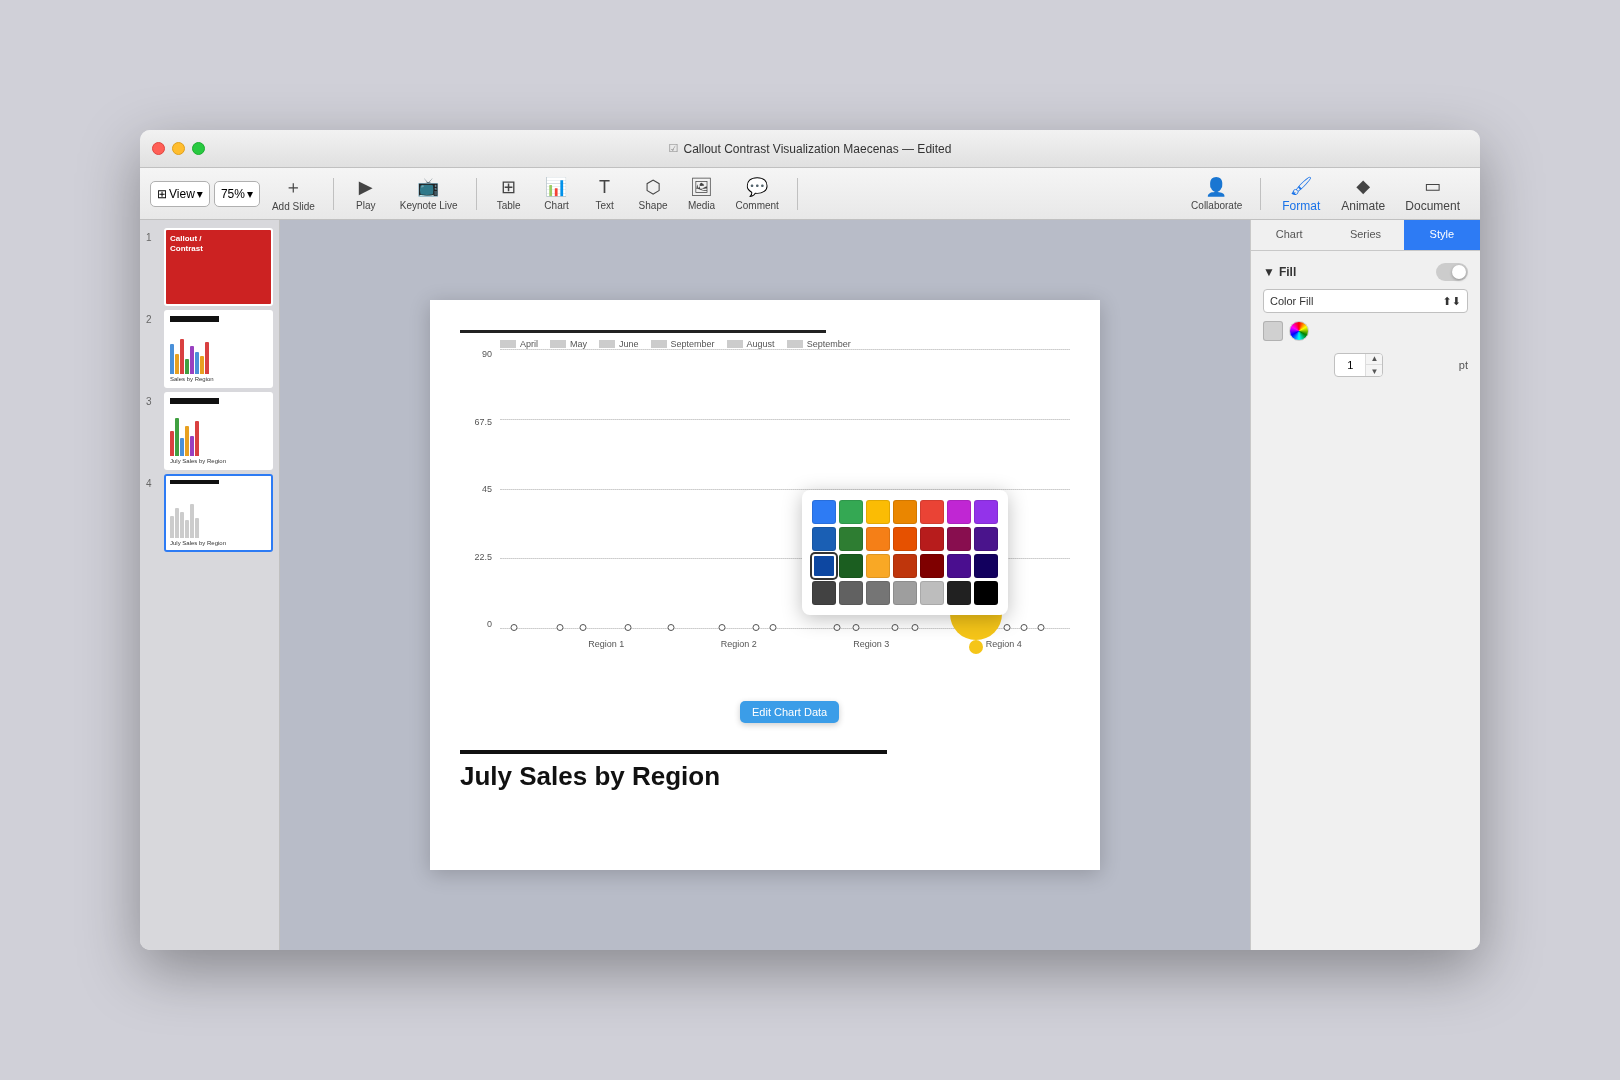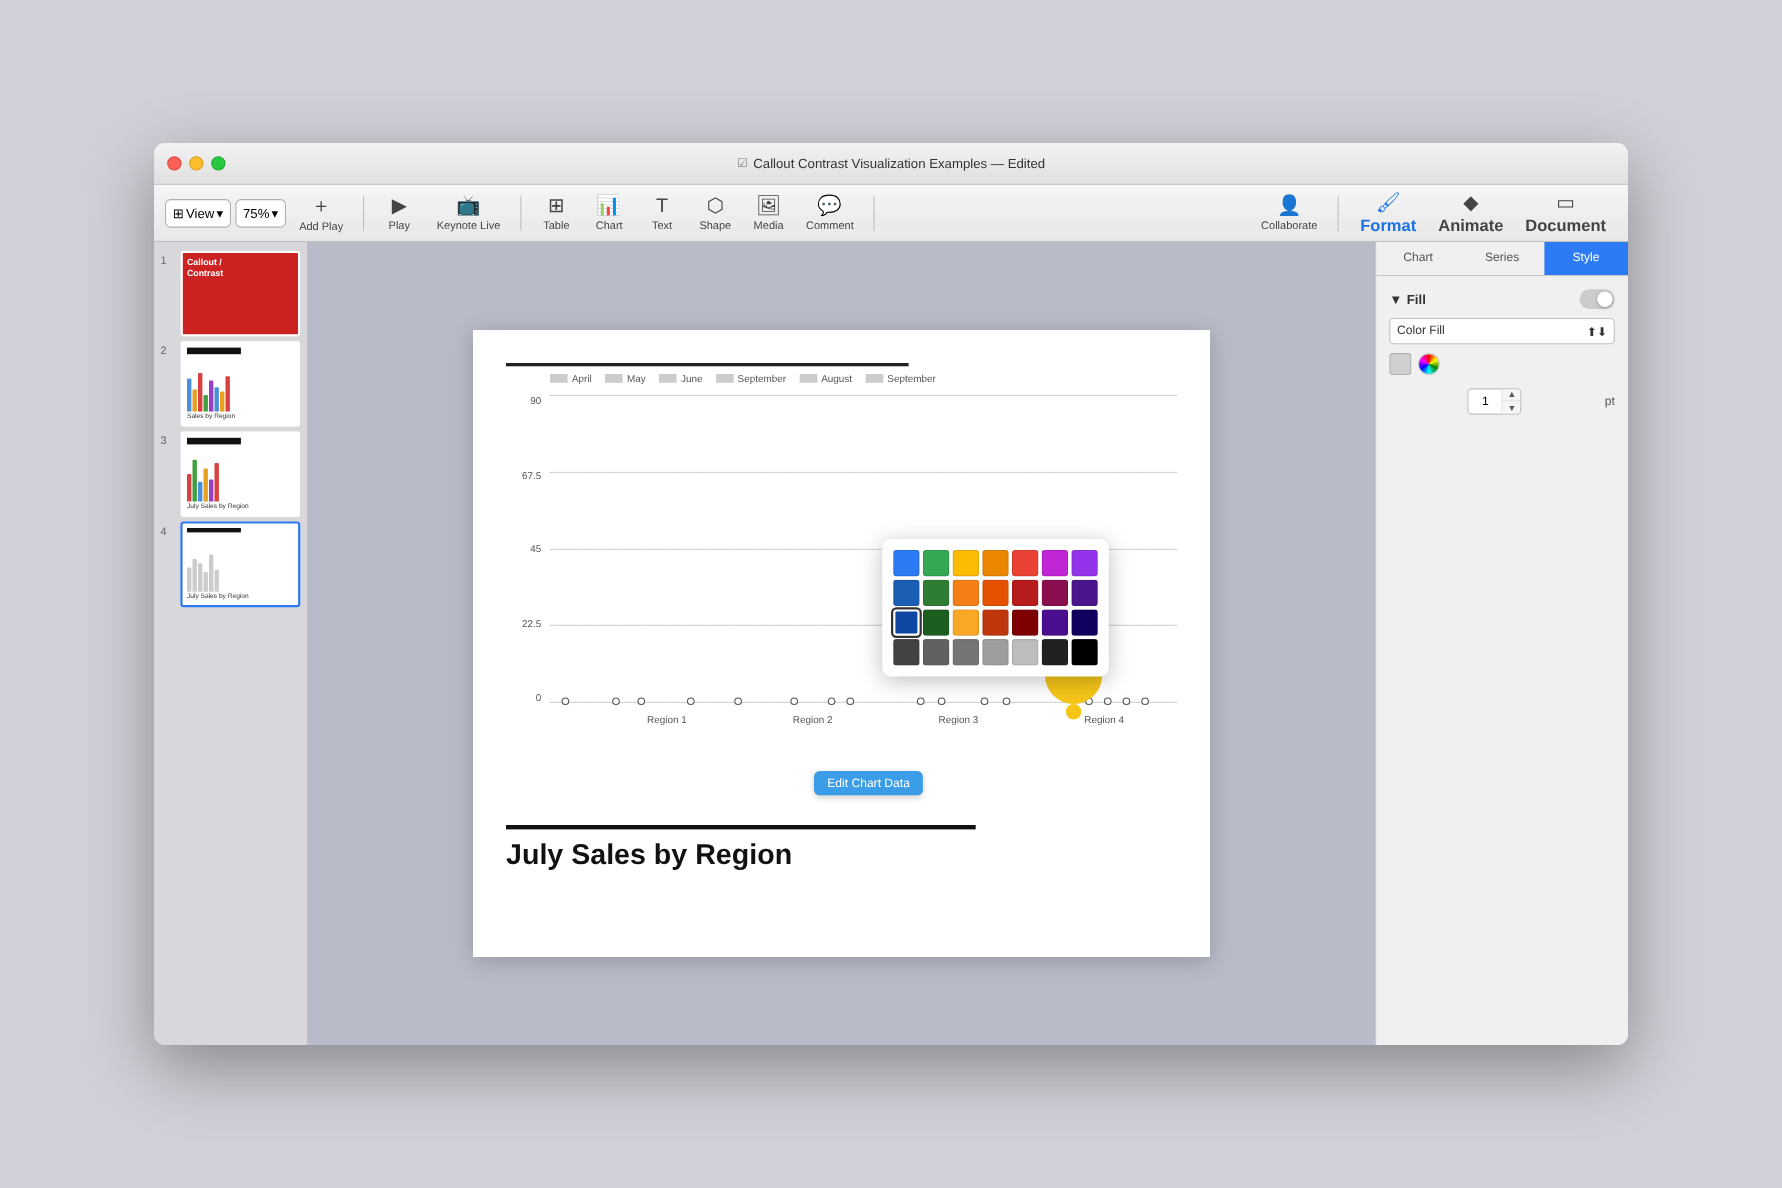--- a/index.html
+++ b/index.html
@@ -124,21 +124,21 @@
       display: flex;
       flex-direction: column;
       align-items: center;
       justify-content: center;
       padding: 4px 10px;
       gap: 2px;
       cursor: pointer;
       min-width: 60px;
     }
     .rpanel-tab .tb-icon { font-size: 18px; color: #444; }
-    .rpanel-tab .tb-label { font-size: 15px; color: #444; font-weight: bold; }
+    .rpanel-tab .tb-label { font-size: 12px; color: #444; }
     .rpanel-tab.active .tb-icon { color: #1a73e8; }
     .rpanel-tab.active .tb-label { color: #1a73e8; }
 
     
     .main-area {
       display: flex;
       flex: 1;
       overflow: hidden;
     }
     
@@ -212,21 +212,20 @@
     }
     .chart-title-bar {
       height: 3px;
       background: #222;
       width: 60%;
       margin-bottom: 6px;
     }
     .chart-legend {
       display: flex;
       gap: 12px;
-      margin-bottom: 10px;
       padding-left: 40px;
       align-items: flex-end;
     }
     .legend-item {
       display: flex;
       align-items: center;
       gap: 4px;
       font-size: 9px;
       color: #555;
     }
@@ -577,41 +576,41 @@
 <div class="window">
 
   <div class="titlebar">
     <div class="traffic-lights">
       <div class="traffic-light tl-red"></div>
       <div class="traffic-light tl-yellow"></div>
       <div class="traffic-light tl-green"></div>
     </div>
     <div class="titlebar-title">
       <span class="doc-icon">☑</span>
-      <span>Callout Contrast Visualization Examples — Edited</span>
+      <span>Callout Contrast Visualization Maecenas — Edited</span>
     </div>
   </div>
 
   <div class="toolbar">
     <div class="toolbar-group">
       <div class="toolbar-view">
         <span>⊞</span>
         <span>View</span>
         <span>▾</span>
       </div>
     </div>
     <div class="toolbar-group">
       <div class="toolbar-zoom">
         <span>75%</span>
         <span>▾</span>
       </div>
     </div>
     <div class="toolbar-btn">
       <span class="tb-icon">＋</span>
-      <span class="tb-label">Add Play</span>
+      <span class="tb-label">Add Slide</span>
     </div>
     <div class="toolbar-separator"></div>
     <div class="toolbar-btn">
       <span class="tb-icon">▶</span>
       <span class="tb-label">Play</span>
     </div>
     <div class="toolbar-btn">
       <span class="tb-icon">📺</span>
       <span class="tb-label">Keynote Live</span>
     </div>

